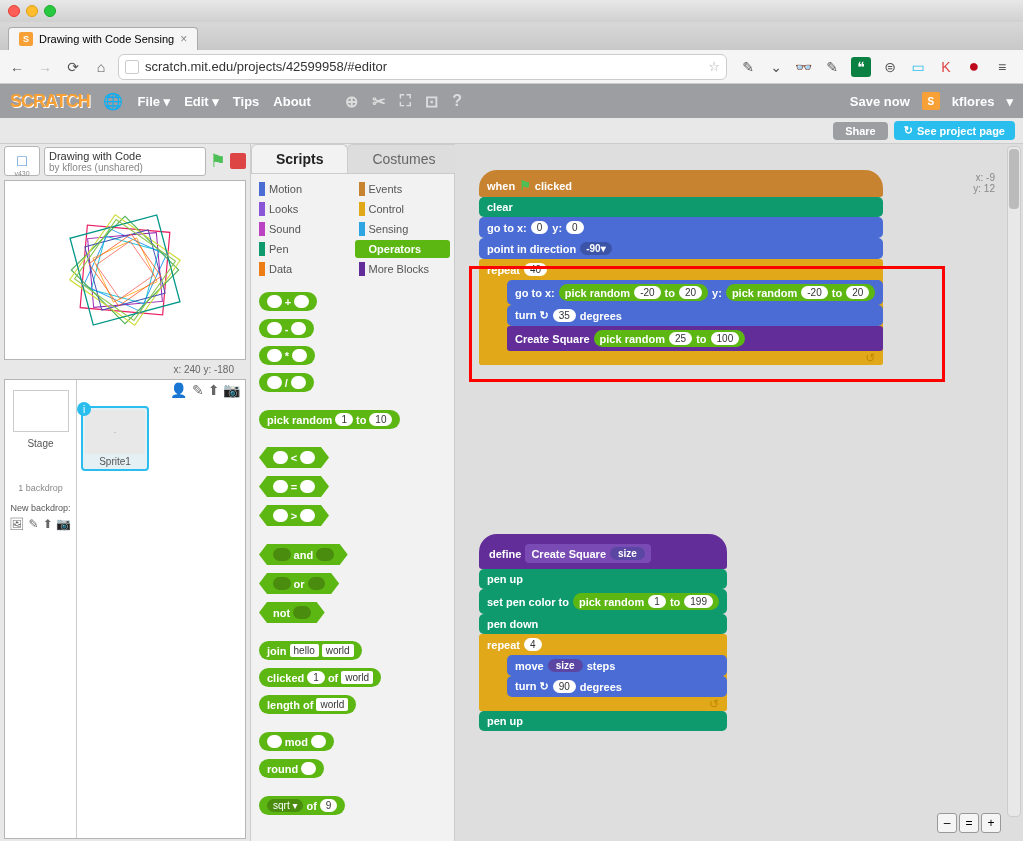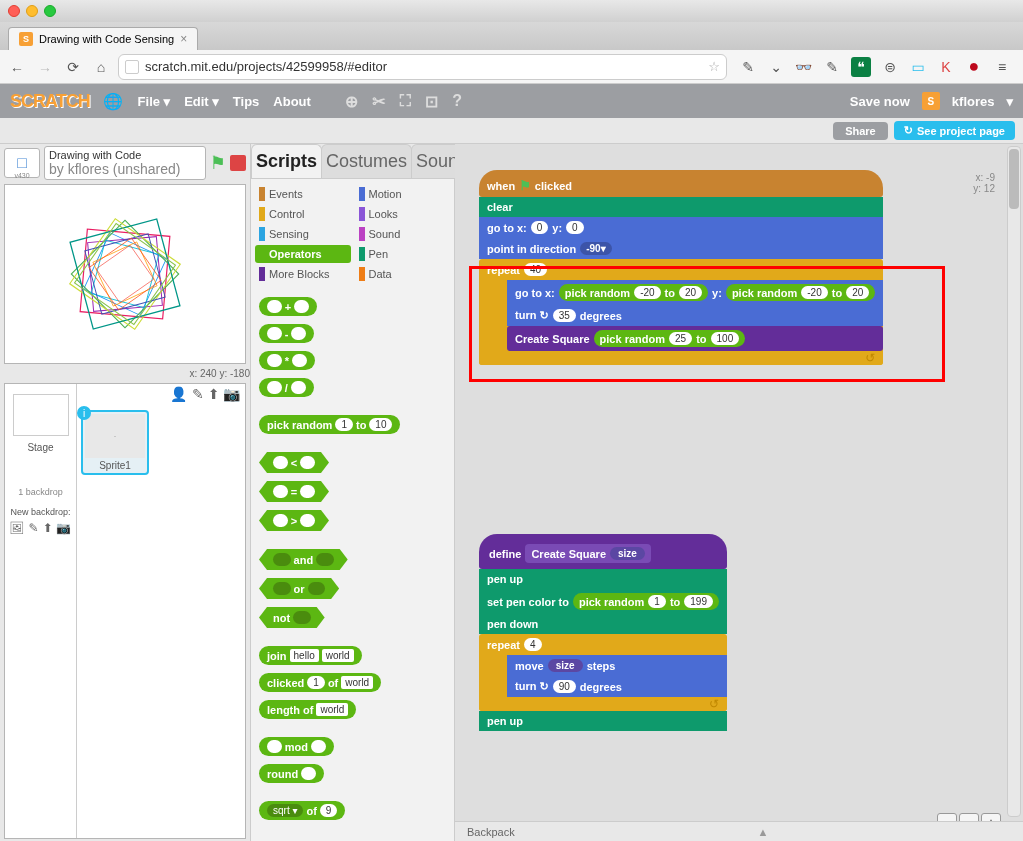--- a/index.html
+++ b/index.html
@@ -40,45 +40,45 @@
 
 
 .main { display:flex; height: calc(841px - 22px - 28px - 34px - 34px - 26px); background:#e8e8e8; }
 .leftcol { width:250px; display:flex; flex-direction:column; }
 .stage-header { display:flex; align-items:center; gap:4px; padding:2px 4px; background:#e8e8e8; }
 .expand-box { width:36px; height:30px; border:1px solid #b5b5b5; border-radius:3px; background:#fff; display:flex; align-items:center; justify-content:center; position:relative;}
 .expand-box::after { content:'□'; font-size:16px; color:#4a8cd6;}
 .expand-label { position:absolute; bottom:-2px; font-size:7px; color:#888;}
 .proj-title { flex:1; background:#fff; border:1px solid #b5b5b5; border-radius:3px; padding:2px 4px; }
 .proj-title .t { font-size:11px; color:#333; }
-.proj-title .by { font-size:14px; color:#888; }
+.proj-title .by { font-size:10px; color:#888; }
 .flag { color:#4cbf56; font-size:18px; }
 .stop { width:16px; height:16px; background:#d44; border-radius:2px; }
 .stage-view { background:#fff; border:1px solid #b5b5b5; height:180px; margin:2px 4px; position:relative; display:flex; align-items:center; justify-content:center; }
 .spiro { position:relative; width:120px; height:120px; }
 .square-shape { position:absolute; width:70px; height:70px; border:1px solid; left:25px; top:25px; }
-.coords { text-align:right; font-size:10px; color:#666; padding:2px 0; }
+.coords { text-align:right; font-size:10px; color:#666; padding:2px 16px; }
 .sprite-area { background:#fff; border:1px solid #b5b5b5; margin:2px 4px; flex:1; display:flex; }
 .stage-thumb { width:72px; border-right:1px solid #ccc; padding:4px; text-align:center; }
 .stage-thumb .thumb { width:56px; height:42px; background:#fff; border:1px solid #ccc; margin:6px auto; }
 .stage-thumb .lbl { font-size:10px; color:#555; }
 .stage-thumb .sub { font-size:9px; color:#888;margin-top:34px; }
 .stage-thumb .newbackdrop { font-size:9px; color:#555; margin-top:10px;}
 .tool-icons-row { display:flex; gap:4px; justify-content:center; margin-top:4px; font-size:12px; color:#666;}
 .sprite-list { flex:1; padding:4px; position:relative;}
 .sprite-tools { position:absolute; top:2px; right:4px; display:flex; gap:4px; font-size:14px; color:#666;}
 .sprite-item { width:68px; border:2px solid #29beed; border-radius:4px; padding:2px; text-align:center; background:#e5f0f5; position:relative; margin-top:22px;}
 .sprite-item .info-i { position:absolute; top:-6px; left:-6px; width:14px; height:14px; background:#29beed; color:#fff; border-radius:50%; font-size:10px; display:flex; align-items:center; justify-content:center;}
 .sprite-item .sp-canvas { width:60px; height:44px; background:#e8e8e8; display:flex; align-items:center; justify-content:center; font-size:6px;}
 .sprite-item .sp-name { font-size:10px; color:#555; margin-top:2px;}
 
 
 .midcol { width:205px; background:#f2f2f2; border-left:1px solid #ccc; border-right:1px solid #ccc; display:flex; flex-direction:column;}
 .tabs-row { display:flex; background:#e8e8e8; border-bottom:1px solid #ccc; }
-.tab-item { padding:6px 4px; font-size:18px; color:#666; border:1px solid #ccc; border-bottom:none; border-radius:6px 6px 0 0; margin-right:-1px; background:#ddd; }
+.tab-item { padding:6px 24px; font-size:14px; color:#666; border:1px solid #ccc; border-bottom:none; border-radius:6px 6px 0 0; margin-right:-1px; background:#ddd; }
 .tab-item.active { background:#f2f2f2; color:#222; font-weight:bold; }
 .categories { display:flex; padding:6px 4px; gap:4px; }
 .cat-col { flex:1; display:flex; flex-direction:column; gap:2px; }
 .cat { display:flex; align-items:center; gap:4px; font-size:11px; padding:2px 4px; color:#555; border-radius:3px;}
 .cat .swatch { width:6px; height:14px; }
 .cat.active { color:#fff; font-weight:bold; }
 .palette { padding:4px 8px; overflow:auto; flex:1; }
 .op-block { background:#5cb712; color:#fff; border-radius:14px; padding:3px 8px; margin:4px 0; font-size:11px; display:inline-flex; align-items:center; gap:3px; font-weight:bold; white-space:nowrap;}
 .op-block.hex { border-radius:0; clip-path: polygon(8px 0, calc(100% - 8px) 0, 100% 50%, calc(100% - 8px) 100%, 8px 100%, 0 50%); padding:4px 14px;}
 .pill { background:#fff; color:#333; border-radius:10px; padding:1px 6px; font-size:10px; font-weight:normal; min-width:14px; text-align:center; display:inline-block;}
@@ -93,21 +93,21 @@
 .zoom-controls span { width:20px; height:20px; background:#f5f5f5; border:1px solid #999; border-radius:3px; display:flex; align-items:center; justify-content:center; font-size:12px;}
 .scrollbar-v { position:absolute; right:2px; top:2px; bottom:24px; width:14px; background:#e8e8e8; border:1px solid #ccc; border-radius:4px;}
 .scrollbar-v .thumb { position:absolute; top:2px; left:1px; right:1px; height:60px; background:#bbb; border-radius:4px;}
 .backpack-bar { position:absolute; bottom:0; left:0; right:0; height:20px; background:#e8e8e8; border-top:1px solid #ccc; display:flex; align-items:center; padding:0 12px; font-size:11px; color:#666;}
 .backpack-bar .arrow { margin-left:auto; margin-right:auto; color:#999;}
 
 
 .stack { display:inline-block; }
 .block { color:#fff; font-size:11px; font-weight:bold; padding:4px 8px; display:flex; align-items:center; gap:4px; position:relative; white-space:nowrap;}
 .block.hat { border-radius:18px 18px 3px 3px; padding-top:8px; }
-.block.cmd { border-radius:0; }
+.block.cmd { border-radius:5px; }
 .block.motion { background:#4a6cd4; }
 .block.events { background:#c88330; }
 .block.pen { background:#0e9a6c; }
 .block.operators { background:#5cb712; border-radius:12px; padding:2px 6px;}
 .block.custom { background:#632d99; }
 .block.custom-call { background:#632d99; border-radius:3px;}
 .c-wrap { background:#e1a91a; border-radius:3px; padding:0; }
 .c-wrap .c-top { padding:4px 8px; display:flex; gap:4px; align-items:center;}
 .c-wrap .c-body { margin-left:14px; border-left:14px solid #e1a91a; padding-left:0px;}
 .c-wrap .c-bottom { height:14px; background:#e1a91a; border-radius:0 0 3px 3px; display:flex; justify-content:flex-end; align-items:center; padding-right:8px;}
@@ -256,60 +256,60 @@
 
     <div class="midcol">
       <div class="tabs-row">
         <div class="tab-item active">Scripts</div>
         <div class="tab-item">Costumes</div>
         <div class="tab-item">Sounds</div>
       </div>
       <div class="categories">
         <div class="cat-col">
           <div class="cat">
+              <span class="swatch" style="background:#4a6cd4"></span>
+              <span>Motion</span>
+            </div>
+          <div class="cat">
+              <span class="swatch" style="background:#8a55d7"></span>
+              <span>Looks</span>
+            </div>
+          <div class="cat">
+              <span class="swatch" style="background:#bb42c3"></span>
+              <span>Sound</span>
+            </div>
+          <div class="cat">
+              <span class="swatch" style="background:#0e9a6c"></span>
+              <span>Pen</span>
+            </div>
+          <div class="cat">
+              <span class="swatch" style="background:#ee7d16"></span>
+              <span>Data</span>
+            </div>
+        </div>
+        <div class="cat-col">
+          <div class="cat">
               <span class="swatch" style="background:#c88330"></span>
               <span>Events</span>
             </div>
           <div class="cat">
               <span class="swatch" style="background:#e1a91a"></span>
               <span>Control</span>
             </div>
           <div class="cat">
               <span class="swatch" style="background:#2ca5e2"></span>
               <span>Sensing</span>
             </div>
           <div class="cat active" style="background:#5cb712">
               <span class="swatch" style="background:#5cb712"></span>
               <span>Operators</span>
             </div>
           <div class="cat">
               <span class="swatch" style="background:#632d99"></span>
               <span>More Blocks</span>
-            </div>
-        </div>
-        <div class="cat-col">
-          <div class="cat">
-              <span class="swatch" style="background:#4a6cd4"></span>
-              <span>Motion</span>
-            </div>
-          <div class="cat">
-              <span class="swatch" style="background:#8a55d7"></span>
-              <span>Looks</span>
-            </div>
-          <div class="cat">
-              <span class="swatch" style="background:#bb42c3"></span>
-              <span>Sound</span>
-            </div>
-          <div class="cat">
-              <span class="swatch" style="background:#0e9a6c"></span>
-              <span>Pen</span>
-            </div>
-          <div class="cat">
-              <span class="swatch" style="background:#ee7d16"></span>
-              <span>Data</span>
             </div>
         </div>
       </div>
       <div class="palette">
         <div class="op-block"><span class="pill">&nbsp;</span>+<span class="pill">&nbsp;</span></div><br>
         <div class="op-block"><span class="pill">&nbsp;</span>-<span class="pill">&nbsp;</span></div><br>
         <div class="op-block"><span class="pill">&nbsp;</span>*<span class="pill">&nbsp;</span></div><br>
         <div class="op-block"><span class="pill">&nbsp;</span>/<span class="pill">&nbsp;</span></div><br>
         <div style="height:10px"></div>
         <div class="op-block">
@@ -497,20 +497,16 @@
           <span>–</span>
           <span>=</span>
           <span>+</span>
         </div>
       </div>
 
       <div class="scrollbar-v">
           <div class="thumb"></div>
         </div>
 
-      <div class="backpack-bar">
-        <span>Backpack</span>
-        <span class="arrow">▲</span>
-      </div>
     </div>
 
   </div>
 </div>
 
 </body></html>

